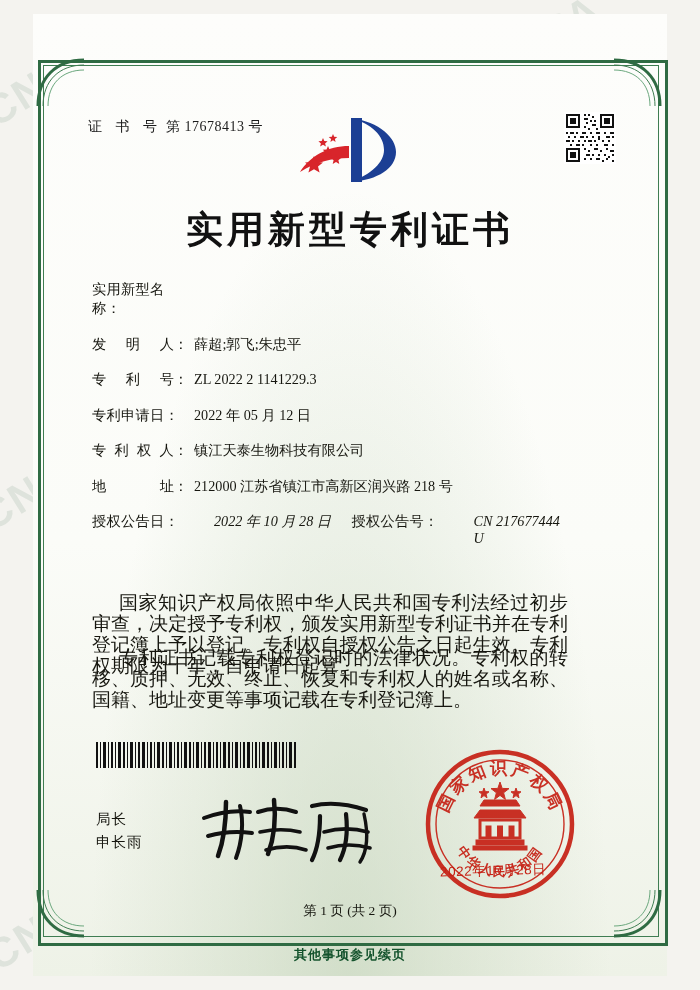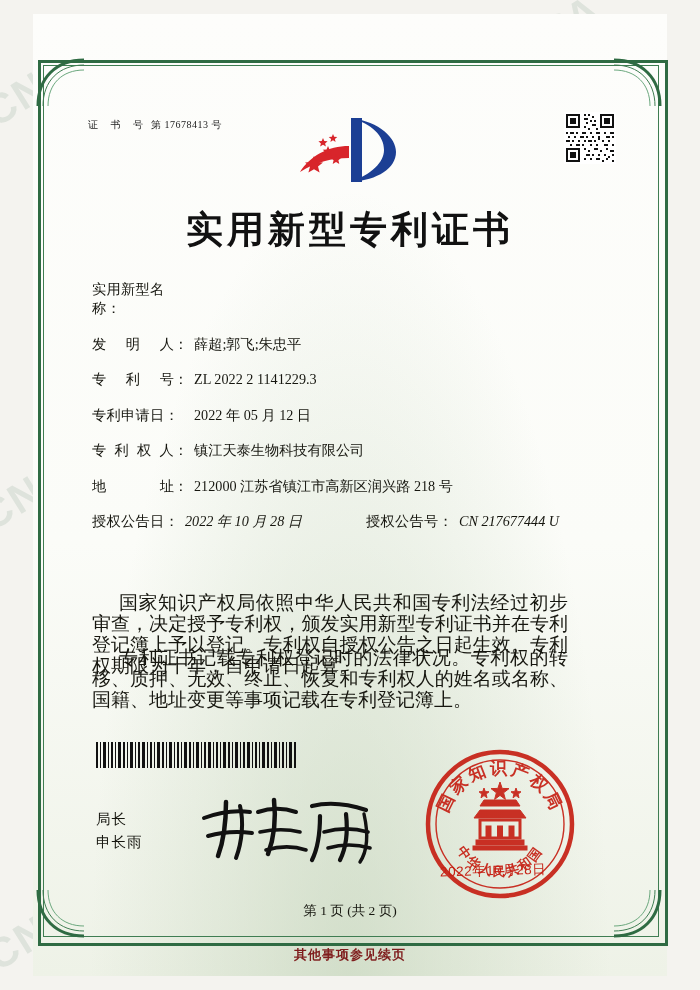--- a/index.html
+++ b/index.html
@@ -87,21 +87,21 @@
   .content {
     position: absolute;
     inset: 0;
     z-index: 5;
   }
 
   .cert-no {
     position: absolute;
     left: 88px;
     top: 118px;
-    font-size: 10px;
+    font-size: 14px;
     color: #1b1b1b;
     letter-spacing: .5px;
   }
   .cert-no .lbl { letter-spacing: 5px; }
 
   
   .logo {
     position: absolute;
     left: 292px;
     top: 112px;
@@ -148,21 +148,21 @@
     width: 96px;
     flex: 0 0 96px;
     display: flex;
     justify-content: space-between;
     letter-spacing: 0;
   }
   .row .k.tight { display:block; letter-spacing:.3px; }
   .row .v { flex: 1; padding-left: 6px; }
 
   .row-split { display:flex; align-items:baseline; margin-bottom: 6px;}
-  .row-split .half { display:flex; align-items:baseline; }
+  .row-split .half { display:flex; align-items:baseline;gap:29px; }
   .row-split .half.first { width: 274px; }
   .row-split .k2 { white-space: nowrap; letter-spacing:.3px;}
   .row-split .v2 { padding-left: 6px; font-style: italic; }
 
   .para {
     position: absolute;
     left: 92px;
     width: 476px;
     font-size: 19px;
     line-height: 21px;
@@ -228,21 +228,21 @@
     color: #16160f;
   }
 
   .footnote {
     position: absolute;
     left: 0; right: 0;
     top: 946px;
     text-align: center;
     font-size: 13px;
     font-weight: bold;
-    color: #7f1d1d;
+    color: #14532d;
     letter-spacing: 1px;
     z-index: 6;
   }
 </style>
 </head>
 <body>
 
 <div class="wm-layer">
   <div class="wm" style="left:-22px;  top:56px;  font-size:42px; transform:rotate(-32deg);">CNIPA</div>
   <div class="wm" style="left:470px;  top:18px;  font-size:42px; transform:rotate(-32deg);">CNIPA</div>

